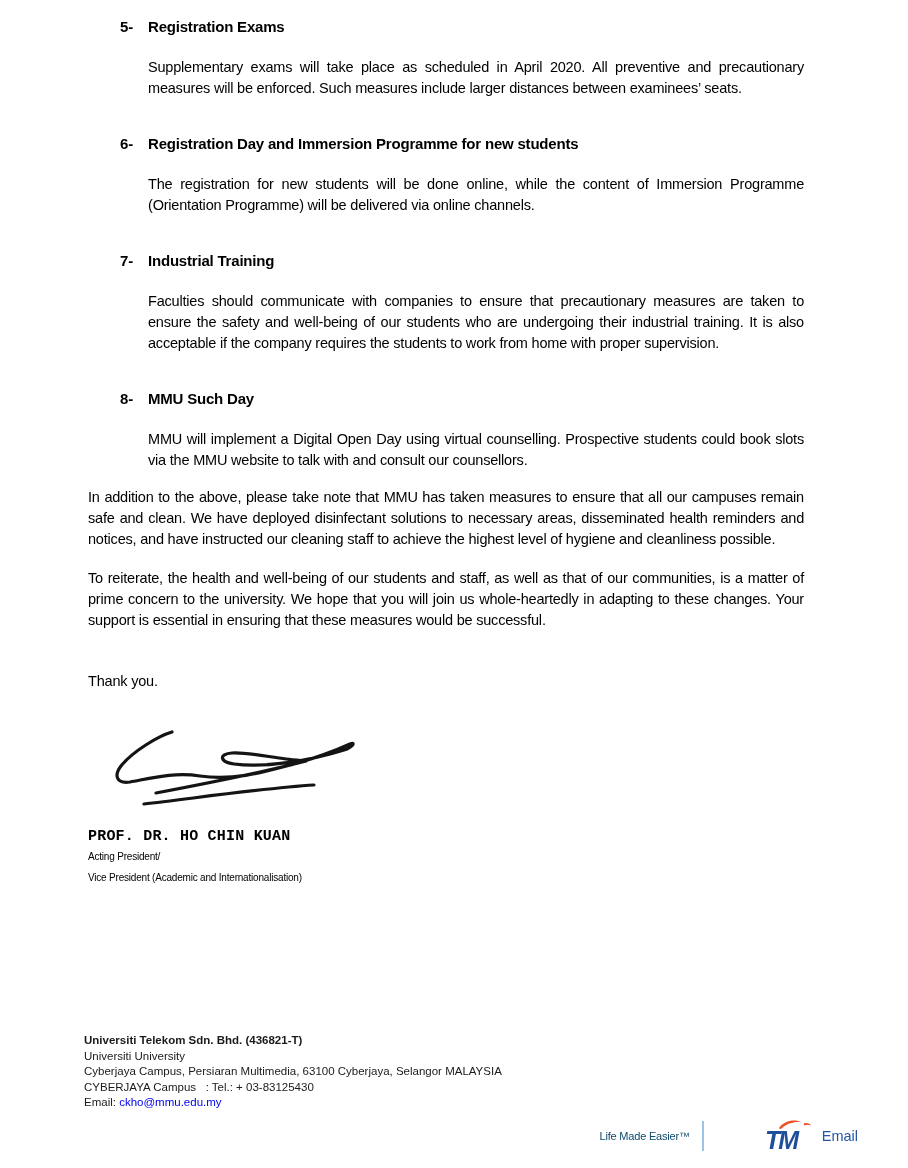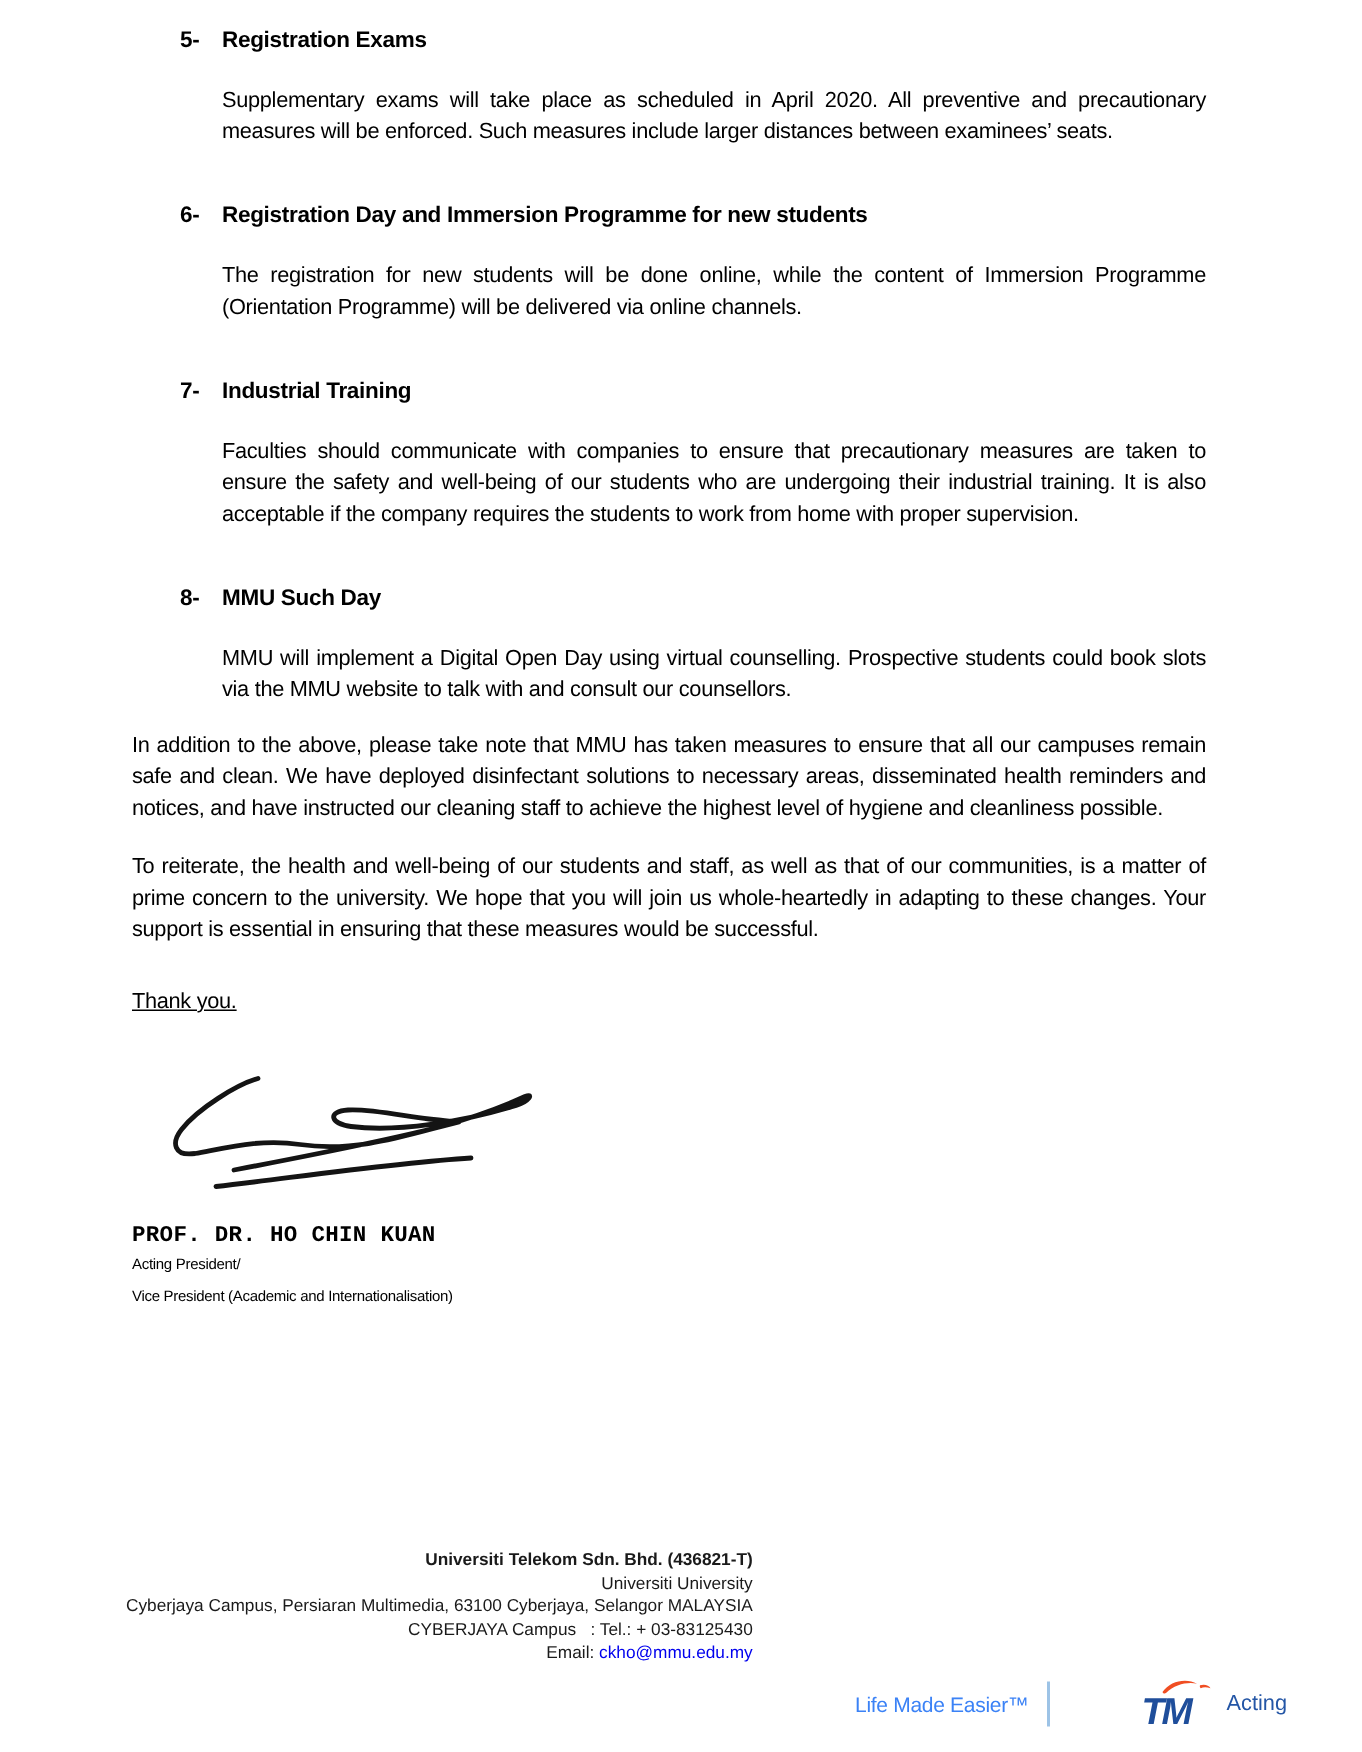--- a/index.html
+++ b/index.html
@@ -32,57 +32,56 @@
   .item-num { width: 28px; flex: 0 0 28px; }
   .item-body {
     margin: 20px 0 0 60px;
     text-align: justify;
   }
   .close-para {
     margin-top: 16px;
     text-align: justify;
   }
   .close-para + .close-para { margin-top: 18px; }
-  .thank-you { margin-top: 27px; text-decoration: underline; }
+  .thank-you { margin-top: 40px; }
   .signature-wrap { margin: 24px 0 0 6px; width: 300px; height: 100px; }
   .signature-wrap svg { display: block; }
   .name {
     font-weight: bold;
     font-size: 15px;
     margin-top: 10px;
     letter-spacing: 0.2px;
     font-family: Liberation Mono, monospace;
   }
   .title-line { font-size: 10px; line-height: 20.5px; }
   .footer {
     position: absolute;
     left: 84px;
     top: 1033px;
     font-size: 11.5px;
     line-height: 15.6px;
     color: #1a1a1a;
-    text-align: right;
   }
   .footer-line { white-space: pre-wrap; }
   .footer-line.bold { font-weight: bold; }
   .email-link {
     color: #0000EE;
     cursor: pointer;
   }
   .brand {
     position: absolute;
     top: 1117px;
     right: 50px;
     display: flex;
     align-items: center;
     height: 38px;
   }
   .tagline {
-    color: #3b82f6;
-    font-size: 14px;
+    color: #0c4a6e;
+    font-size: 11px;
     letter-spacing: -0.2px;
     margin-right: 12px;
   }
   .brand-divider {
     width: 2px;
     height: 30px;
     background: #9DC3E6;
     margin-right: 12px;
   }
   .tm-logo { width: 54px; height: 36px; margin-right: 4px; margin-left: 48px; }
@@ -159,15 +158,15 @@
   <div class="brand">
     <span class="tagline">Life Made Easier™</span>
     <span class="brand-divider"></span>
     <span class="tm-logo">
       <svg width="54" height="36" viewBox="0 0 54 36">
         <path d="M15,10 C20,2.5 31,0.5 38,4.5 C32,3 23,5 17.5,10.5 C16.5,11.5 15.5,11 15,10 Z" fill="#F04E23"></path>
         <path d="M40,5.5 C43,4.5 46,5.5 47,7.5 C44.5,6.5 42,6.6 40.5,7.5 C39.8,7 39.8,6 40,5.5 Z" fill="#F04E23"></path>
         <text x="1" y="31" font-family="Liberation Sans, sans-serif" font-size="25" font-weight="bold" font-style="italic" fill="#1F4E9B" letter-spacing="-2">TM</text>
       </svg>
     </span>
-    <span class="group-label">Acting</span>
+    <span class="group-label">Email</span>
   </div>
 </div>
 
 </body></html>

